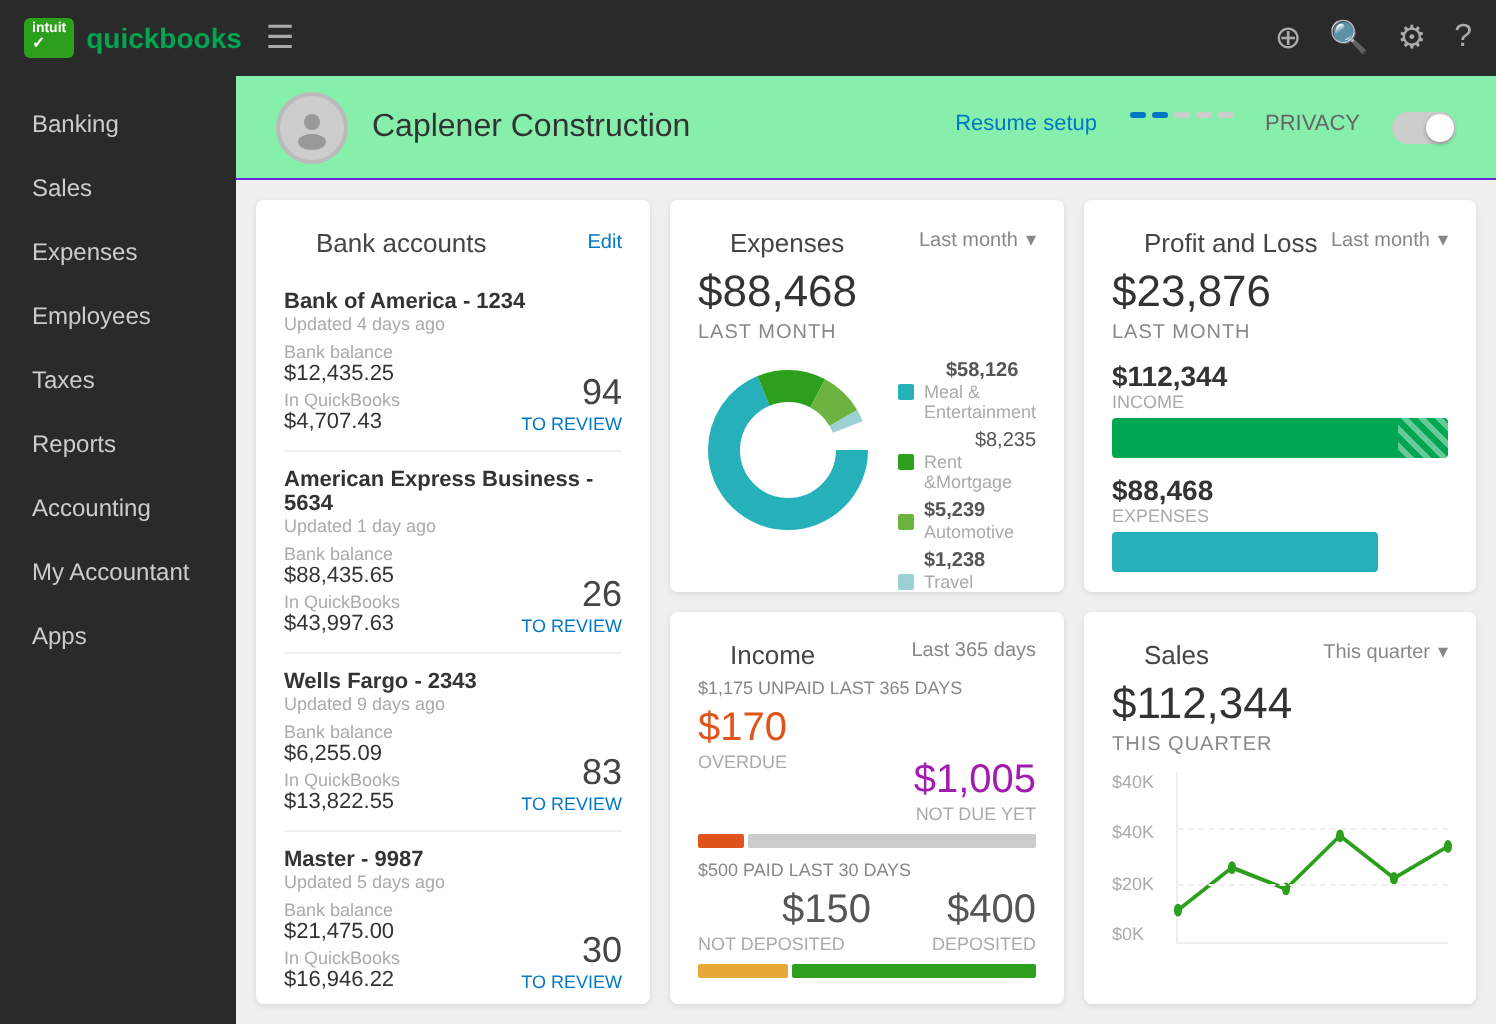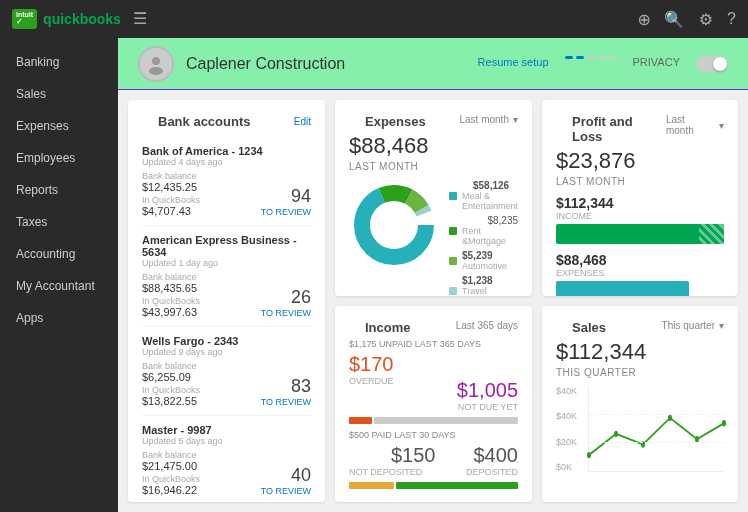--- a/index.html
+++ b/index.html
@@ -110,21 +110,21 @@
       box-shadow: 0 1px 3px rgba(0,0,0,0.1);
       overflow: hidden;
     }
 
     .bank-card {
       grid-row: 1 / 3;
       overflow-y: auto;
     }
 
     .card-header { display: flex; justify-content: space-between; align-items: flex-start; margin-bottom: 4px; }
-    .card-title { font-size: 13px; font-weight: 700; color: #444; padding-left: 16px; }
+    .card-title { font-size: 13px; font-weight: 400; color: #444; padding-left: 16px; }
     .card-subtitle { font-size: 10px; color: #888; display: flex; align-items: center; gap: 4px; cursor: pointer; }
     .card-amount { font-size: 22px; font-weight: 300; color: #333; margin-bottom: 2px; }
     .card-label { font-size: 10px; color: #888; text-transform: uppercase; letter-spacing: 0.5px; margin-bottom: 8px; }
 
     
     .chart-area { display: flex; gap: 10px; margin-top: 6px; }
     .donut-container { position: relative; width: 90px; height: 90px; flex-shrink: 0; }
     .donut-svg { width: 90px; height: 90px; }
     .legend { flex: 1; display: flex; flex-direction: column; gap: 4px; justify-content: center; }
     .legend-item { display: flex; align-items: center; gap: 5px; font-size: 10px; color: #555; }
@@ -179,24 +179,24 @@
     <div class="sidebar-item">
       <span>Sales</span>
     </div>
     <div class="sidebar-item">
       <span>Expenses</span>
     </div>
     <div class="sidebar-item">
       <span>Employees</span>
     </div>
     <div class="sidebar-item">
+      <span>Taxes</span>
+    </div>
+    <div class="sidebar-item">
       <span>Reports</span>
-    </div>
-    <div class="sidebar-item">
-      <span>Taxes</span>
     </div>
     <div class="sidebar-item">
       <span>Accounting</span>
     </div>
     <div class="sidebar-item">
       <span>My Accountant</span>
     </div>
     <div class="sidebar-item">
       <span>Apps</span>
     </div>
@@ -377,21 +377,21 @@
           <div class="bank-name">Master - 9987</div>
           <div class="bank-updated">Updated 5 days ago</div>
           <div class="bank-balances">
             <div>
               <div class="bank-balance-label">Bank balance</div>
               <div class="bank-balance-amount">$21,475.00</div>
               <div class="bank-balance-label" style="margin-top:2px;">In QuickBooks</div>
               <div class="bank-balance-amount">$16,946.22</div>
             </div>
             <div class="bank-review">
-              <div class="bank-review-num">40</div>
+              <div class="bank-review-num">30</div>
               <div class="bank-review-link">TO REVIEW</div>
             </div>
           </div>
         </div>
 
       </div>
 
       <div class="card">
         <div class="card-header">
           <span class="card-title">Income</span>

